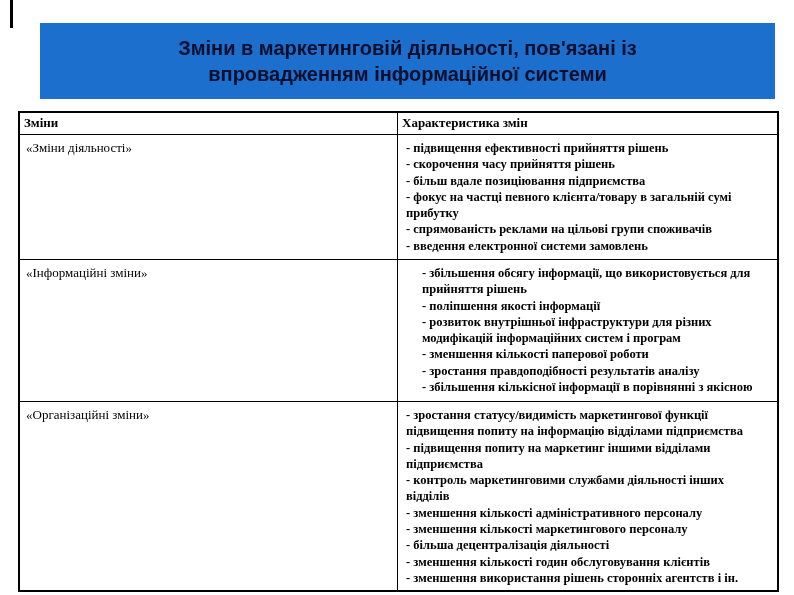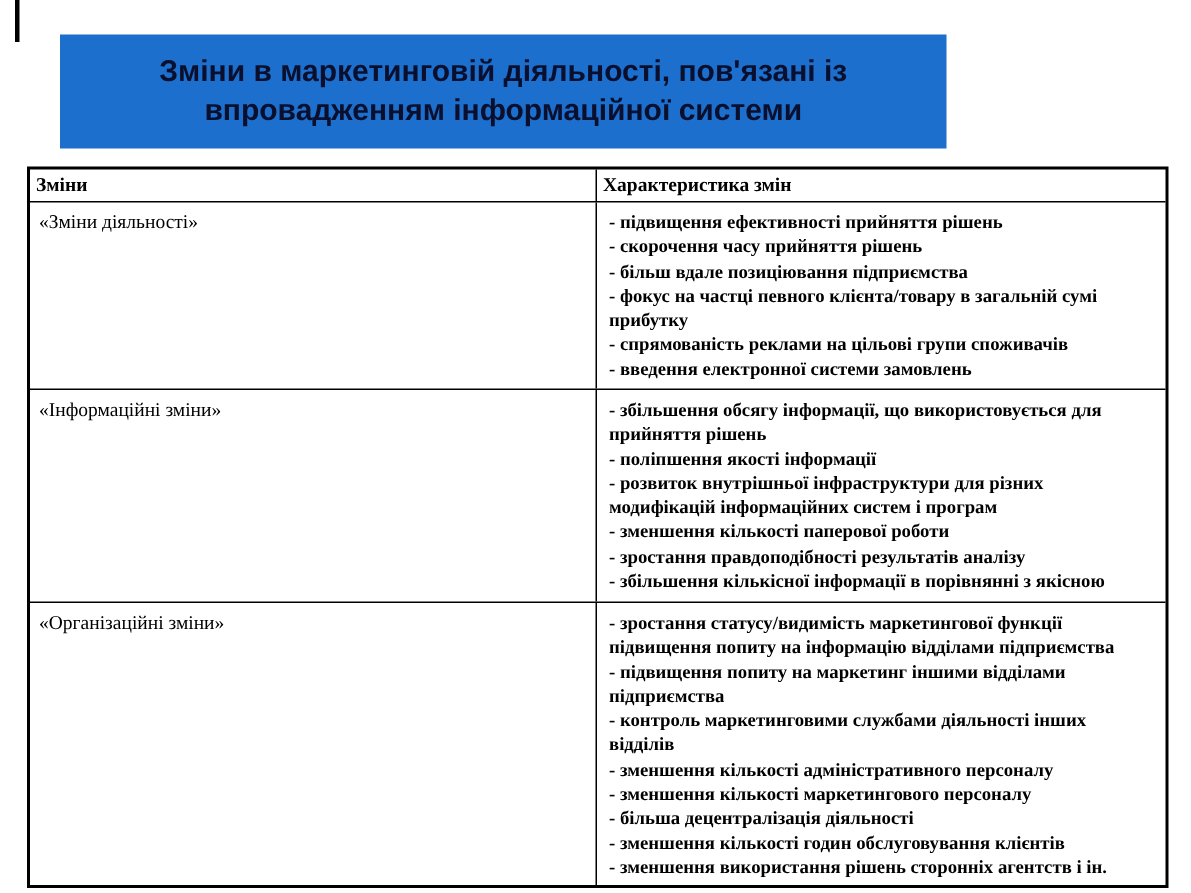--- a/index.html
+++ b/index.html
@@ -10,21 +10,21 @@
     position: relative;
     overflow: hidden;
     color: #000;
   }
   .corner-mark {
     position: absolute; left: 10px; top: 0;
     width: 3px; height: 28px; background: #000;
   }
   .title-banner {
     position: absolute; left: 40px; top: 23px;
-    width: 591px; height: 76px;
+    width: 735px; height: 76px;
     box-sizing: border-box;
     background: #1c6fcc;
     color: #0a0f2d;
     font-family: "Liberation Sans", sans-serif;
     font-weight: bold;
     font-size: 20px;
     line-height: 26px;
     text-align: center;
     padding: 12px 58px 0 58px;
   }
@@ -51,21 +51,21 @@
     font-weight: bold;
   }
   .t-row.header { min-height: 20px; }
   .t-row.header .cell {
     text-align: left;
     font-weight: bold;
     font-size: 13px;
     padding: 2px 4px 3px 4px;
   }
   .t-row.r1 { min-height: 124px; }
-  .t-row.r2 { min-height: 141px; }
+  .t-row.r2 { min-height: 141px; gap: 16px; }
   .t-row.r3 { min-height: 187px; }
   .detail-line {
     line-height: 16.3px;
     white-space: nowrap;
   }
 </style>
 </head>
 <body>
 
 <div class="slide">

